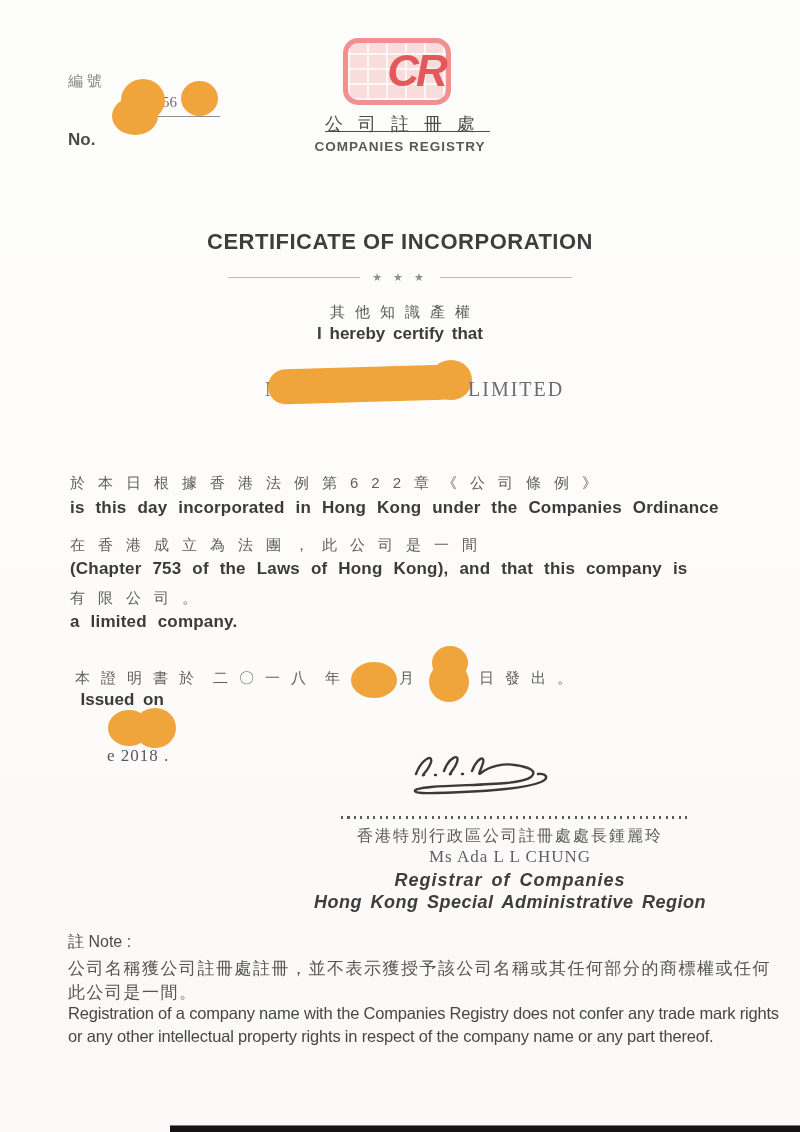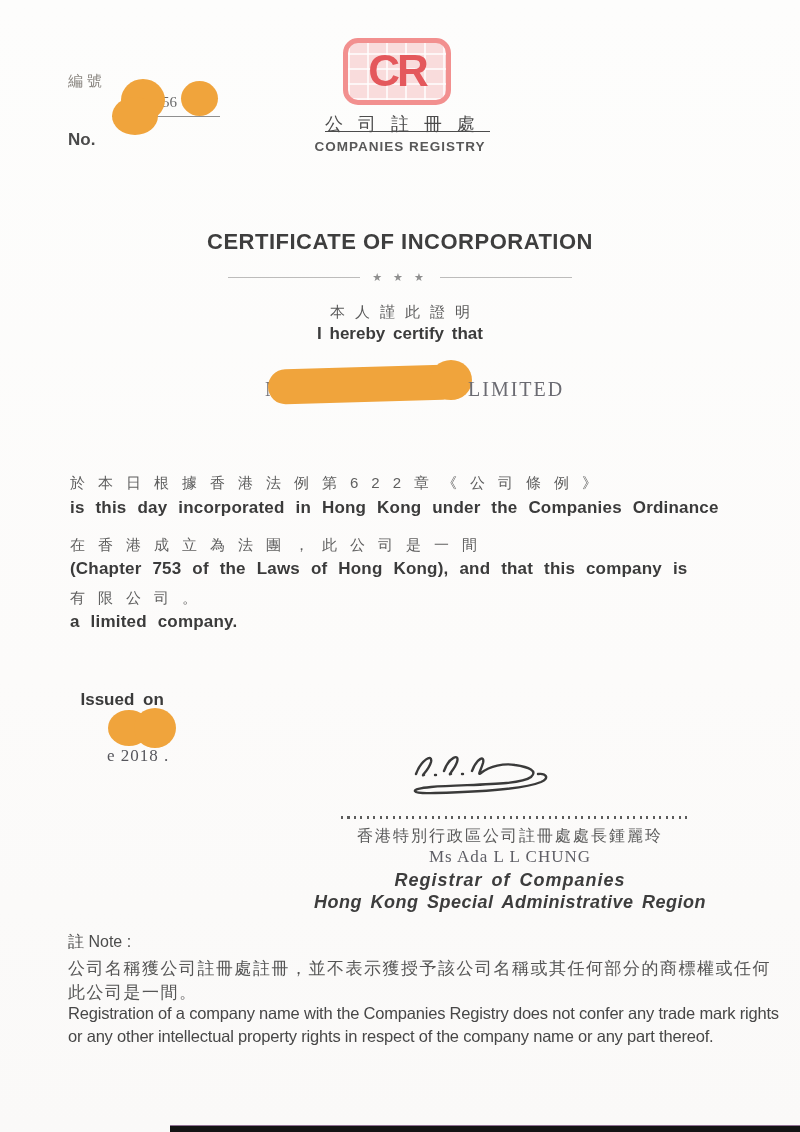--- a/index.html
+++ b/index.html
@@ -29,22 +29,22 @@
   .logo-box {
     left:343px; top:38px; width:108px; height:67px;
     border:5px solid #F2908F; border-radius:15px;
     background-color:#F9DCDC;
     background-image:
       repeating-linear-gradient(90deg, rgba(255,255,255,.75) 0 2px, transparent 2px 19px),
       repeating-linear-gradient(0deg, rgba(255,255,255,.75) 0 2px, transparent 2px 15px);
     display:flex; align-items:center; justify-content:center;
   }
   .logo-text {
-    font-size:44px; font-weight:bold; letter-spacing:-3px;
-    color:#E4585C; line-height:1; padding-bottom:2px;
+    font-size:44px; font-weight:bold; font-style:italic; letter-spacing:-3px;
+    color:#E4585C; line-height:1; padding-bottom:2px;padding-left:38px;
   }
   .registry-zh { top:112px; font-size:18px; color:#4c4c4c; letter-spacing:15px; text-indent:15px;text-decoration:underline; }
   .registry-en { top:139px; font-size:13.5px; font-weight:bold; color:#585858; letter-spacing:1px; }
 
   
   .title-zh { top:197px; font-size:24px; color:#4a4a4a; letter-spacing:17px; text-indent:17px; }
   .title-en { top:229px; font-size:22px; font-weight:bold; color:#3e3e3e; letter-spacing:0.5px; }
   .stars-row { top:271px; display:flex; align-items:center; justify-content:center; gap:12px; left:0; right:0; }
   .stars-row .rule { width:132px; height:1px; background:#bdbcbb; }
   .stars-row .stars { font-size:11px; color:#8f8f8f; letter-spacing:4px; }
@@ -121,35 +121,46 @@
   <div class="abs center registry-zh">公司註冊處</div>
   <div class="abs center registry-en">COMPANIES REGISTRY</div>
 
   <div class="abs center title-en">CERTIFICATE OF INCORPORATION</div>
   <div class="abs stars-row">
     <div class="rule"></div>
     <div class="stars">★ ★ ★</div>
     <div class="rule"></div>
   </div>
 
-  <div class="abs center certify-zh">本人謹此證明</div>
+  <div class="abs center certify-zh">其他知識產權</div>
   <div class="abs center certify-en">I hereby certify that</div>
 
   <div class="abs company-prefix serif">M</div>
   <div class="abs blob blob-company"></div>
   <div class="abs blob blob-company-b"></div>
   <div class="abs company-suffix serif">LIMITED</div>
 
   <div class="abs zh-line body-zh-1">於本日根據香港法例第622章《公司條例》</div>
   <div class="abs en-line body-en-1">is this day incorporated in Hong Kong under the Companies Ordinance</div>
   <div class="abs zh-line body-zh-2">在香港成立為法團，此公司是一間</div>
   <div class="abs en-line body-en-2">(Chapter 753 of the Laws of Hong Kong), and that this company is</div>
   <div class="abs zh-line body-zh-3">有限公司。</div>
   <div class="abs en-line body-en-3">a limited company.</div>
 
+  <div class="abs issue-zh-row">
+    <span>本證明書於</span>
+    <i class="gap8"></i>
+    <span>二〇一八</span>
+    <i class="gap8"></i>
+    <span>年</span>
+    <div class="blob blob-month"></div>
+    <span>月</span>
+    <div class="blob blob-day"></div>
+    <span>日發出。</span>
+  </div>
 
   <div class="abs issue-en-row">
     <span class="issue-en-label">Issued on</span>
     <div class="blob blob-issued"></div>
     <span class="issue-en-tail">e 2018 .</span>
   </div>
 
   <div class="abs signature">
     <svg width="190" height="62" viewBox="0 0 190 62">
       <path d="M28,34 C33,20 45,13 43,22 C41,30 32,37 36,35

